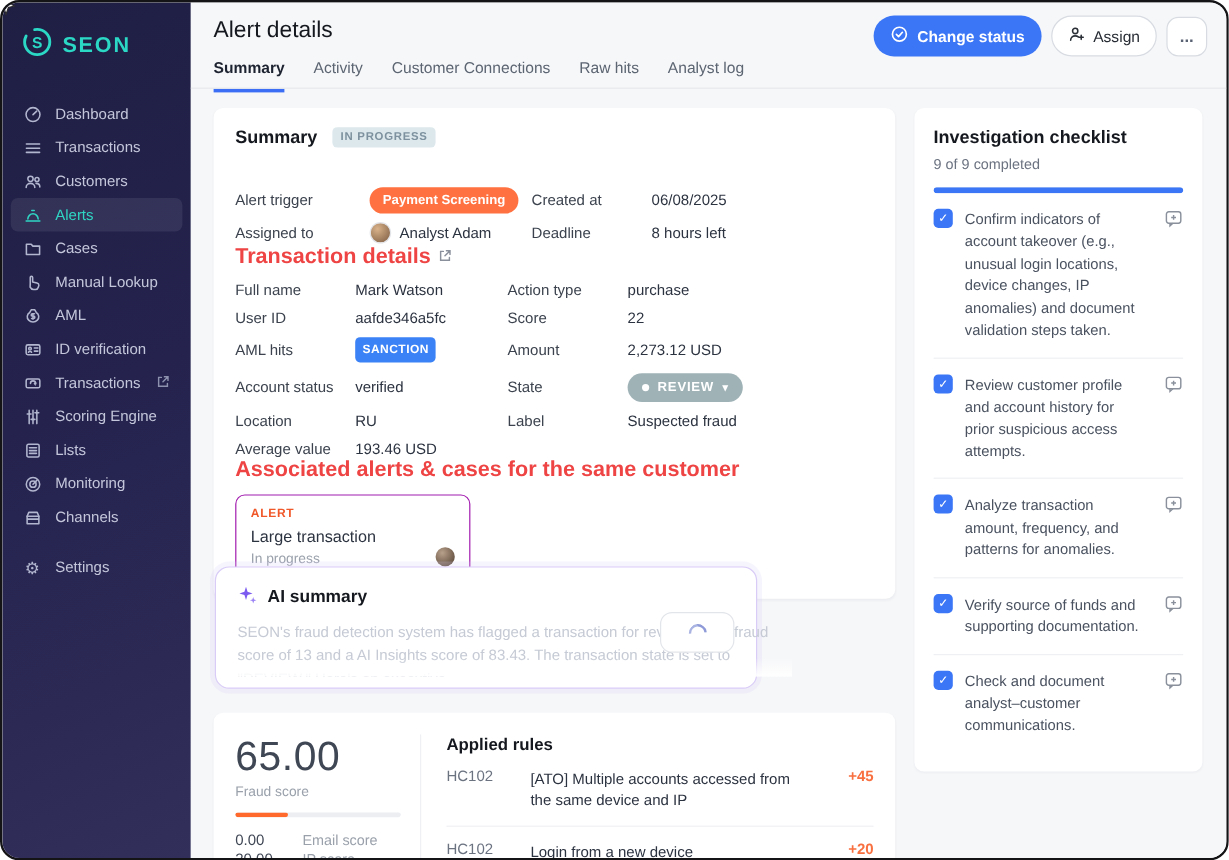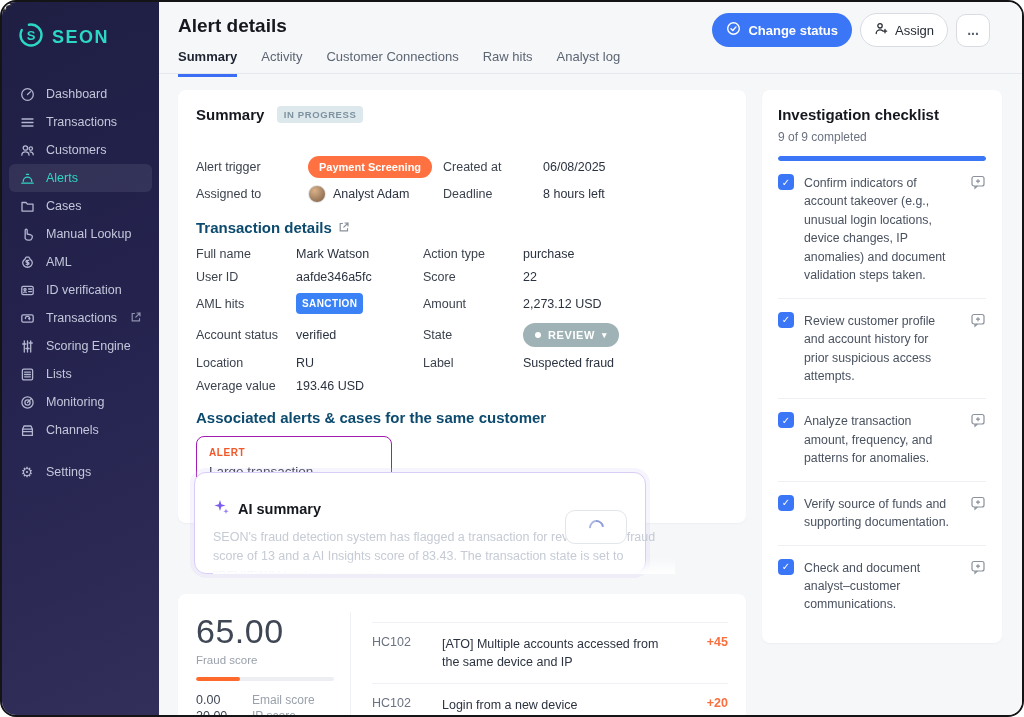--- a/index.html
+++ b/index.html
@@ -18,22 +18,22 @@
   .nav-item.active svg { stroke:#2fd6c3; }
   .nav-icon { width:16px; height:16px; display:flex; align-items:center; justify-content:center; flex:0 0 16px; }
   .nav-icon svg { stroke:#b2b6cf; fill:none; stroke-width:1.3; stroke-linecap:round; stroke-linejoin:round; }
   .nav-ext { margin-left:auto; }
   .nav-ext svg { stroke:#8d91ad; }
   .nav-gap { height:14px; }
   .gear-glyph { color:#b2b6cf; font-size:14px; }
 
   
   .main { position:absolute; left:157px; right:0; top:0; bottom:0; background:#f6f7f9; }
-  .page-title { position:absolute; left:19px; top:13px; font-size:19px; font-weight:bold; color:#15181e; }
-  .header-actions { position:absolute; right:32px; top:11px; display:flex; gap:8px; align-items:center; }
+  .page-title { position:absolute; left:19px; top:13px; font-size:19px; font-weight:normal; color:#15181e; }
+  .header-actions { position:absolute; right:16px; top:11px; display:flex; gap:8px; align-items:center; }
   .btn-primary { display:flex; align-items:center; gap:7px; background:#3b76f6; color:#fff; font-size:13px; font-weight:bold;
     border:none; border-radius:18px; padding:8px 14px; cursor:pointer; }
   .btn-secondary { display:flex; align-items:center; gap:6px; background:#fff; color:#272c34; font-size:13px; font-weight:normal;
     border:1px solid #d8dce2; border-radius:18px; padding:7px 13px; cursor:pointer; }
   .btn-more { background:#fff; border:1px solid #d8dce2; border-radius:10px; width:34px; height:33px; color:#596273;
     font-size:14px; font-weight:bold; cursor:pointer; line-height:1; }
   .tabs { position:absolute; left:19px; top:47px; display:flex; gap:24px; }
   .tab { font-size:13px; color:#5c6572; padding-bottom:10px; cursor:pointer; }
   .tab.active { color:#1d2330; font-weight:bold; border-bottom:3px solid #3b6ef5; }
   .header-divider { position:absolute; left:0; right:0; top:71px; height:1px; background:#e5e8ec; }
@@ -43,38 +43,38 @@
   .summary-card { left:19px; top:88px; width:568px; padding:16px 18px; }
   .card-h1 { font-size:15px; font-weight:bold; color:#15181e; display:inline-block; }
   .badge-progress { display:inline-block; margin-left:8px; background:#dde8ed; color:#7d929e; font-size:9.5px; font-weight:bold;
     letter-spacing:0.6px; padding:3px 7px; border-radius:4px; vertical-align:2px; }
   .field-grid { display:grid; grid-template-columns:112px 135px 100px auto; row-gap:7px; align-items:center; margin-top:32px; }
   .f-label { font-size:12.5px; color:#3c434e; }
   .f-value { font-size:12.5px; color:#2c3340; }
   .pill-orange { display:inline-block; background:#ff7140; color:#fff; font-size:11px; font-weight:bold; padding:5px 11px; border-radius:13px; }
   .assigned { display:flex; align-items:center; gap:7px; font-size:12.5px; color:#2c3340; }
   .avatar { width:18px; height:18px; border-radius:50%; background:radial-gradient(circle at 35% 30%, #d9b28a, #7a5a40); border:1px solid #e2e4e8; }
-  .section-h { margin-top:16px; font-size:15px; font-weight:bold; color:#0c4a6e; display:flex; align-items:center; gap:6px; }
+  .section-h { font-size:18px; font-weight:bold; color:#ef4444; display:flex; align-items:center; gap:6px; }
   .tx-grid { display:grid; grid-template-columns:100px 127px 100px auto; row-gap:9px; align-items:center; margin-top:11px; }
   .badge-sanction { display:inline-block; background:#3b82f6; color:#fff; font-size:10px; font-weight:bold; letter-spacing:0.4px;
     padding:5px 6px; border-radius:4px; }
   .pill-review { display:inline-flex; align-items:center; gap:7px; background:#9fb2b6; color:#fff; font-size:11px; font-weight:bold;
     letter-spacing:0.6px; padding:6px 12px; border-radius:14px; cursor:pointer; }
   .pill-review .dot { width:6px; height:6px; border-radius:50%; background:#fff; }
   .pill-review .chev { font-size:9px; }
   .assoc-card { width:196px; border:1px solid #a21caf; border-radius:8px; padding:10px 12px; margin-top:10px; position:relative; cursor:pointer; }
   .assoc-tag { color:#f0582a; font-size:10px; font-weight:bold; letter-spacing:0.6px; }
   .assoc-title { font-size:13.5px; color:#2c3340; margin-top:6px; }
   .assoc-status { font-size:11.5px; color:#9aa1ab; margin-top:5px; }
   .assoc-avatar { position:absolute; right:12px; bottom:10px; width:16px; height:16px; border-radius:50%;
     background:radial-gradient(circle at 35% 30%, #b7a08b, #4e3b2c); }
 
   
-  .ai-card { left:35px; top:470px; width:452px; height:102px; border:1.5px solid #d9ccf7; border-radius:12px;
-    box-shadow:0 0 0 4px rgba(216,204,247,0.22); padding:25px 18px; }
+  .ai-card { left:20px; top:470px; width:452px; height:102px; border:1.5px solid #d9ccf7; border-radius:12px;
+    box-shadow:0 0 0 4px rgba(216,204,247,0.22); padding:14px 18px; }
   .ai-head { display:flex; align-items:center; gap:8px; }
   .ai-title { font-size:14.5px; font-weight:bold; color:#15181e; }
   .ai-text { margin-top:9px; width:462px; font-size:12.5px; line-height:1.55; color:#c5cad4; height:46px; overflow:hidden; position:relative; }
   .ai-fade { position:absolute; left:0; right:0; bottom:0; height:16px; background:linear-gradient(rgba(255,255,255,0), #fff); }
   .ai-spinner-btn { position:absolute; right:18px; top:37px; width:62px; height:34px; border:1px solid #e2e5ea; border-radius:10px;
     background:#fff; display:flex; align-items:center; justify-content:center; cursor:pointer; }
   .spinner { width:15px; height:15px; border-radius:50%; border:2.5px solid transparent; border-top-color:#8e9bd8; border-left-color:#aab4e2; transform:rotate(40deg); }
 
   
   .score-card { left:19px; top:592px; width:568px; height:176px; padding:18px; }
@@ -393,20 +393,21 @@
             <span class="sub-label">Email score</span>
           </div>
         <div class="sub-row">
             <span class="sub-val">20.00</span>
             <span class="sub-label">IP score</span>
           </div>
 
       </div>
       <div class="score-vdiv"></div>
       <div class="rules-block">
+        <div class="rules-title">Applied rules</div>
         <div class="rule-row">
           <span class="rule-code">HC102</span>
           <span class="rule-desc">[ATO] Multiple accounts accessed from the same device and IP</span>
           <span class="rule-score">+45</span>
         </div>
         <div class="rule-row">
           <span class="rule-code">HC102</span>
           <span class="rule-desc">Login from a new device</span>
           <span class="rule-score">+20</span>
         </div>

